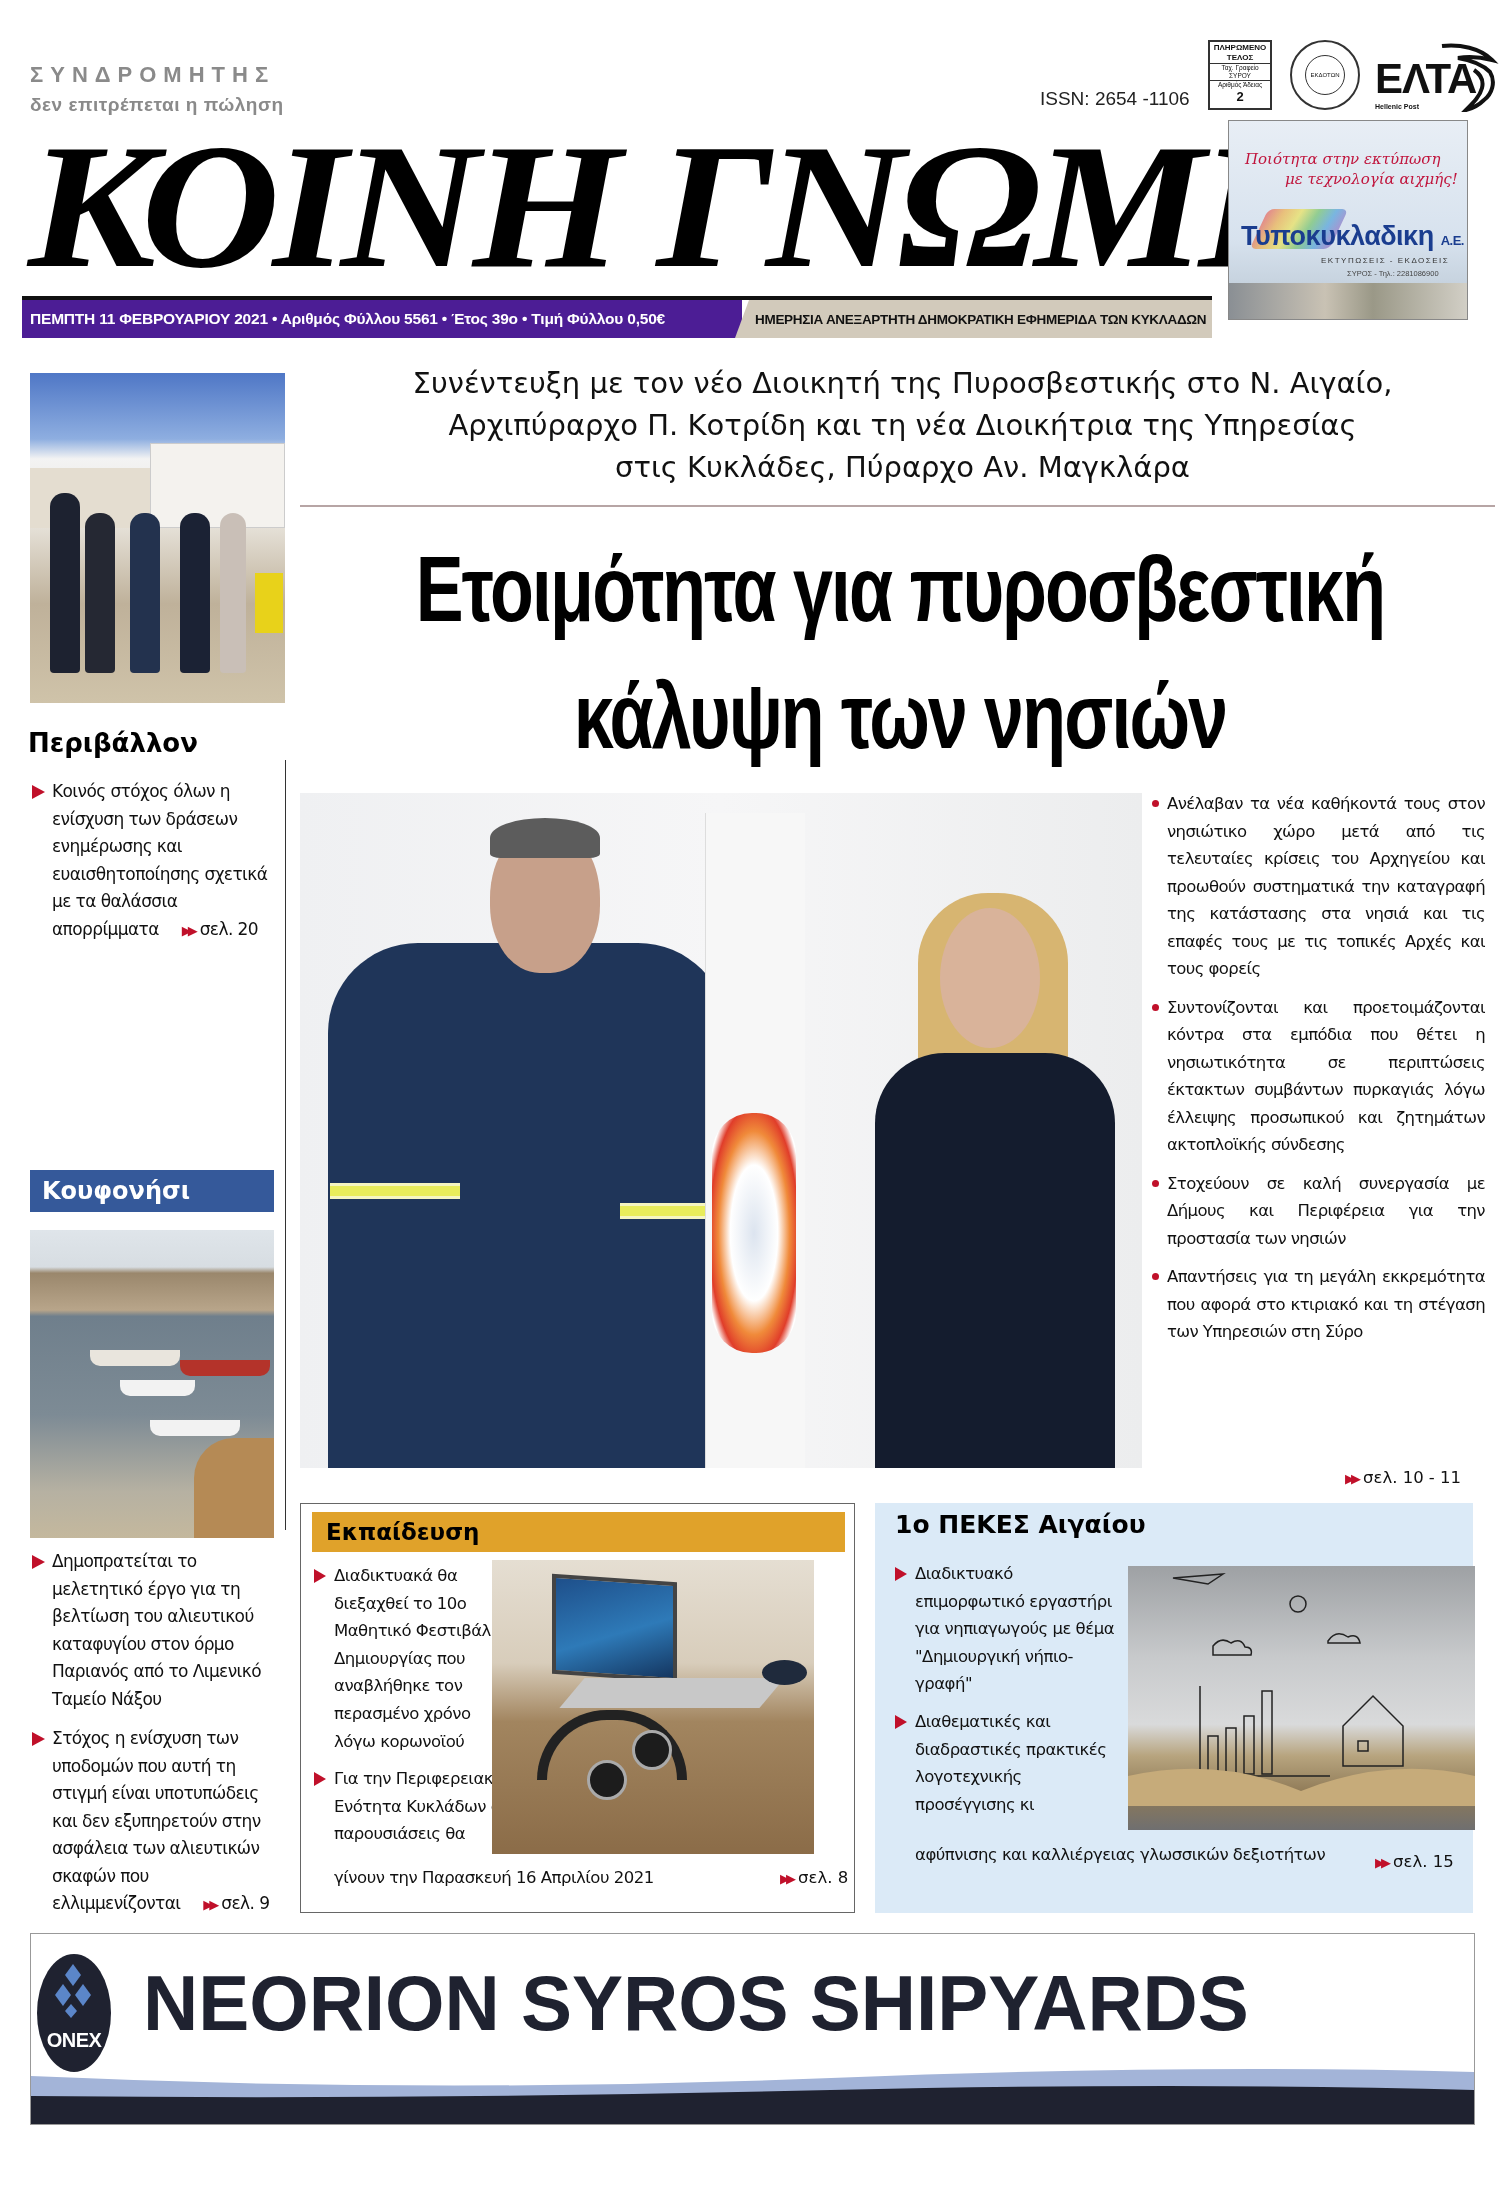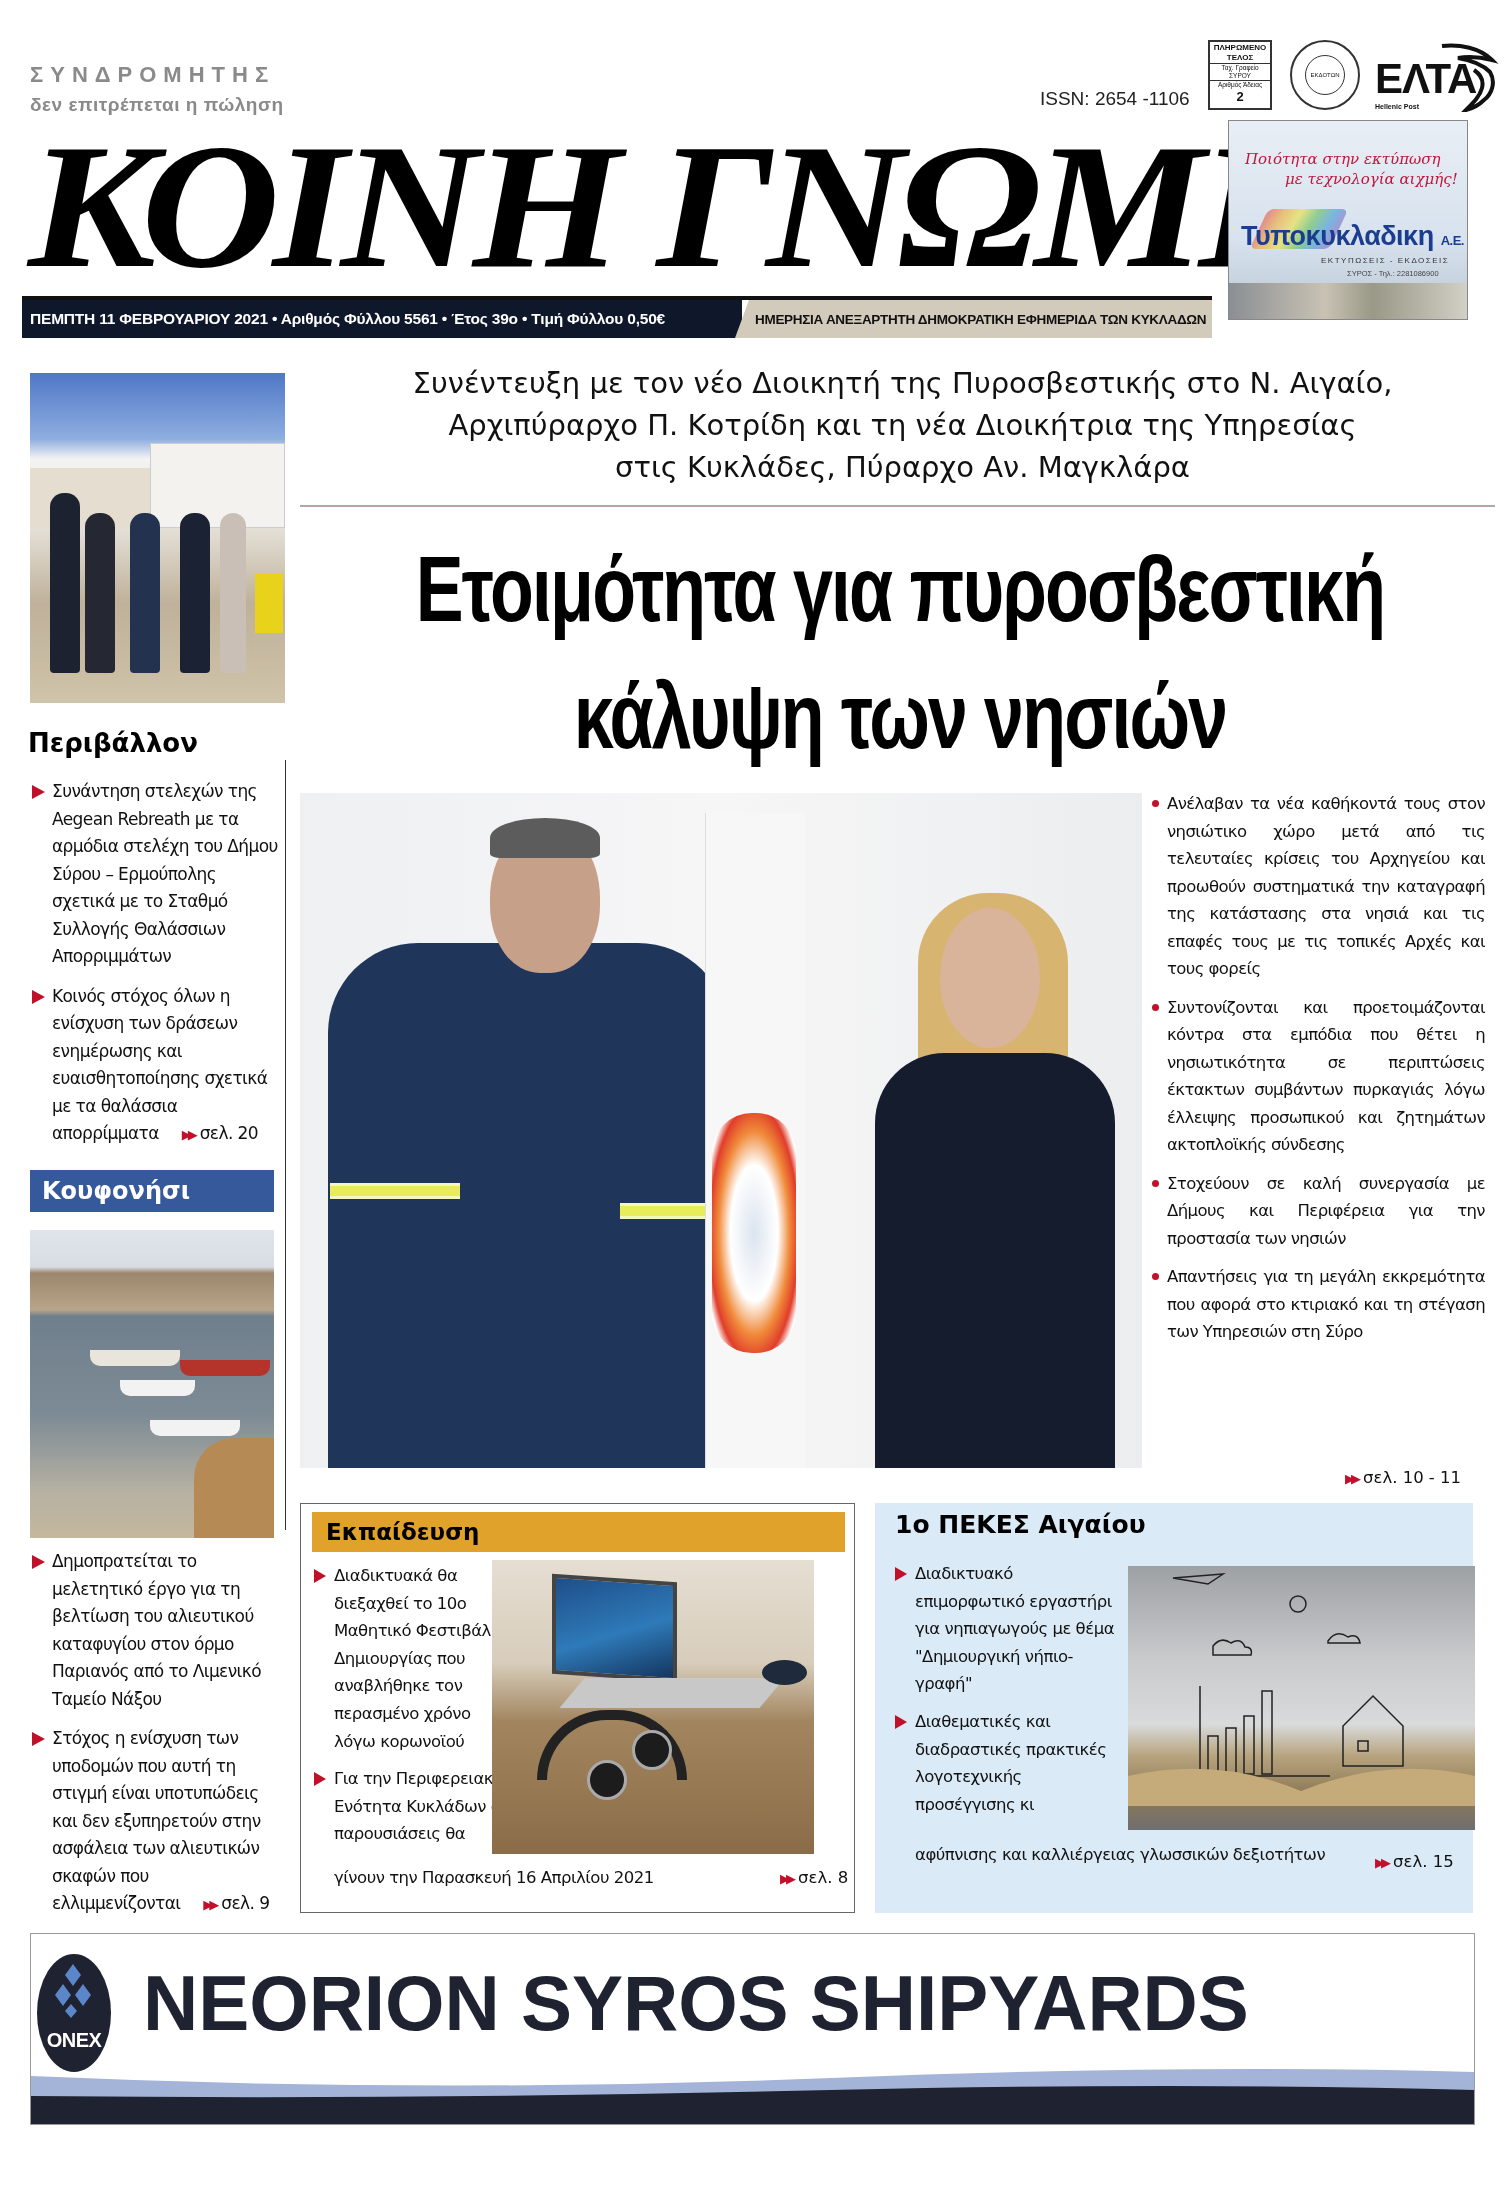--- a/index.html
+++ b/index.html
@@ -27,21 +27,21 @@
   .ad-print .slogan { position: absolute; left: 16px; top: 28px; color: #c0143c; font-family: "DejaVu Serif", serif; font-style: italic; font-size: 15px; line-height: 20px; }
   .ad-print .slogan .s2 { padding-left: 40px; }
   .ad-print .brand { position: absolute; left: 12px; top: 100px; font-size: 27px; font-weight: bold; color: #1a3d8f; letter-spacing: -0.5px; }
   .ad-print .brand .ae { font-size: 13px; }
   .ad-print .rainbow { position: absolute; left: 30px; top: 88px; width: 80px; height: 40px; background: linear-gradient(100deg, #e73b3b, #f4a21d, #f0e130, #55b947, #2a8fd4, #8b4bb3); opacity: 0.55; transform: skewX(-25deg); border-radius: 6px; }
   .ad-print .tag { position: absolute; left: 92px; top: 135px; font-size: 8px; letter-spacing: 1.5px; color: #333; }
   .ad-print .tel { position: absolute; left: 118px; top: 148px; font-size: 7.5px; color: #444; }
   .ad-print .photo { position: absolute; left: 0; top: 162px; width: 240px; height: 38px; background: linear-gradient(90deg, #8a8f94, #c9c2b4 40%, #9a9887 60%, #d3d0c7); }
 
   .mast-rule { left: 22px; top: 296px; width: 1190px; height: 4px; background: #111; }
-  .dateline { left: 22px; top: 300px; width: 720px; height: 38px; background: #0f172a; color: #fff; font-family: "Liberation Sans", sans-serif; font-weight: bold; font-size: 15.5px; display: flex; align-items: center; padding-left: 8px; letter-spacing: -0.2px; transform-origin: left center; }
+  .dateline { left: 22px; top: 300px; width: 720px; height: 38px; background: #4c1d95; color: #fff; font-family: "Liberation Sans", sans-serif; font-weight: bold; font-size: 15.5px; display: flex; align-items: center; padding-left: 8px; letter-spacing: -0.2px; transform-origin: left center; }
   .tagline { left: 735px; top: 300px; width: 477px; height: 38px; background: #d2cabb; clip-path: polygon(14px 0, 100% 0, 100% 100%, 0 100%); color: #111; font-weight: bold; font-size: 13.5px; display: flex; align-items: center; padding-left: 20px; letter-spacing: -0.3px; }
 
   
   .deck { left: 300px; top: 362px; width: 1205px; text-align: center; font-family: "DejaVu Sans", sans-serif; font-size: 29px; line-height: 42px; color: #111; }
   .deck-rule { left: 300px; top: 505px; width: 1195px; height: 2px; background: #b7a5a5; }
   .headline { left: 295px; top: 525px; width: 1210px; text-align: center; font-family: "Liberation Sans", sans-serif; font-weight: bold; font-size: 78px; line-height: 108px; letter-spacing: -2px; transform: scaleX(0.92) scaleY(1.18); transform-origin: center top; color: #000; }
 
   
   .vline { left: 285px; width: 1px; background: #333; }
   .photo-port { left: 30px; top: 373px; width: 255px; height: 330px; background:
@@ -175,21 +175,20 @@
   <div class="p" style="left:100px;background:#23324e;"></div>
   <div class="p" style="left:150px;background:#1b2234;"></div>
   <div class="p" style="left:190px;background:#c9bfb7;width:26px;"></div>
   <div class="bin"></div>
 </div>
 
 <div class="abs vline" style="top:760px;height:770px;"></div>
 
 <div class="abs sec-head env-head">Περιβάλλον</div>
 <ul class="abs bullets env-list">
-  <li><span class="tri"></span><span>Συνάντηση στελεχών της Aegean Rebreath με τα αρμόδια στελέχη του Δήμου Σύρου – Ερμούπολης σχετικά με το Σταθμό Συλλογής Θαλάσσιων Απορριμμάτων</span></li>
   <li><span class="tri"></span><span>Κοινός στόχος όλων η ενίσχυση των δράσεων ενημέρωσης και ευαισθητοποίησης σχετικά με τα θαλάσσια απορρίμματα</span>
     <span class="pageref" style="margin-left:18px;"><span class="dbl">▶▶</span><span>σελ. 20</span></span>
   </li>
 </ul>
 
 <div class="abs kouf-head sec-head">Κουφονήσι</div>
 <div class="abs photo-kouf">
   <div class="boat" style="left:60px;top:120px;width:90px;background:#e9e5dd;"></div>
   <div class="boat" style="left:150px;top:130px;width:90px;background:#b4332a;"></div>
   <div class="boat" style="left:90px;top:150px;width:75px;"></div>

